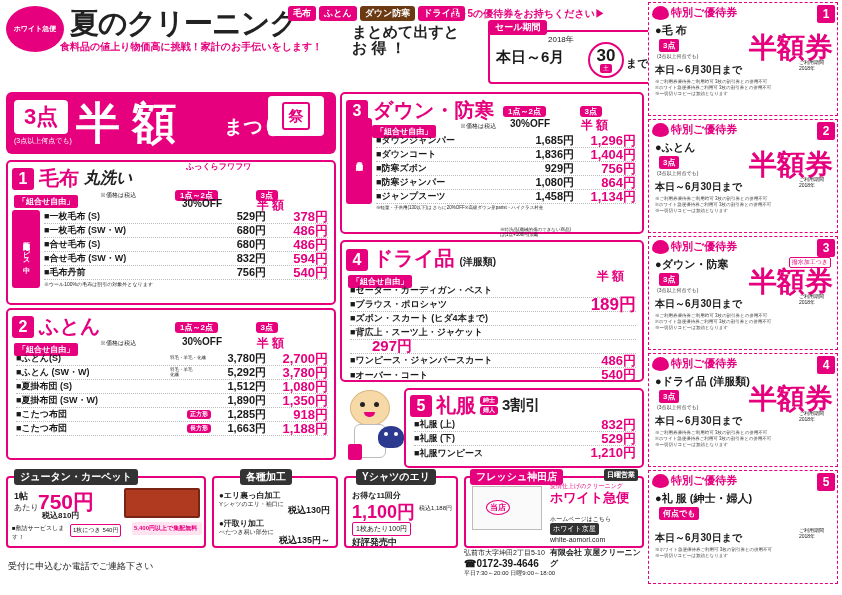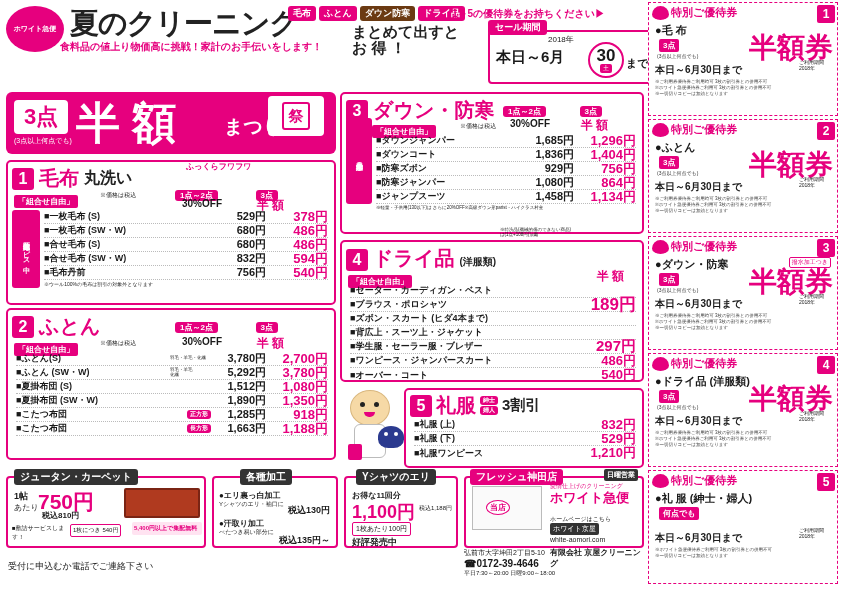--- a/index.html
+++ b/index.html
@@ -200,21 +200,21 @@
     <div class="hg-mats">まつり</div>
     <div class="hg-stamp">
       <span class="sq">祭</span>
     </div>
   </div>
 
   <div class="panel blk" style="left:6px; top:160px; width:330px; height:145px;">
     <div style="position:absolute; left:4px; top:3px; display:flex; align-items:center; gap:5px;">
       <span class="numbox">1</span>
       <span class="sec-title">毛布</span>
-      <span style="font-size:16px;font-weight:bold;color:#222;">丸洗い</span>
+      <span style="font-size:16px;font-weight:bold;color:#222;font-style:italic;">丸洗い</span>
     </div>
     <div style="position:absolute; left:178px; top:-1px; font-size:8px; font-weight:bold; color:#e6007e;">ふっくらフワフワ</div>
 
     <div style="position:absolute; left:6px; top:28px;">
       <span class="kumiawase">「組合せ自由」</span>
     </div>
     <div style="position:absolute; left:92px; top:29px; font-size:6px;">※価格は税込</div>
 
     <div style="position:absolute; right:116px; top:22px;">
       <span class="pill">1点～2点</span>
@@ -395,21 +395,20 @@
       </div>
       <div class="row">
         <span class="nm">■ズボン・スカート (ヒダ4本まで)</span>
         <span class="v2"></span>
       </div>
       <div class="row">
         <span class="nm">■背広上・スーツ上・ジャケット</span>
         <span class="v2"></span>
       </div>
       <div class="row">
-        <span class="nm">■学生服・セーラー服・ブレザー</span>
         <span class="v2" style="font-size:15px">297円</span>
       </div>
       <div class="row">
         <span class="nm">■ワンピース・ジャンパースカート</span>
         <span class="v2">486円</span>
       </div>
       <div class="row" style="border-bottom:none">
         <span class="nm">■オーバー・コート</span>
         <span class="v2">540円</span>
       </div>

